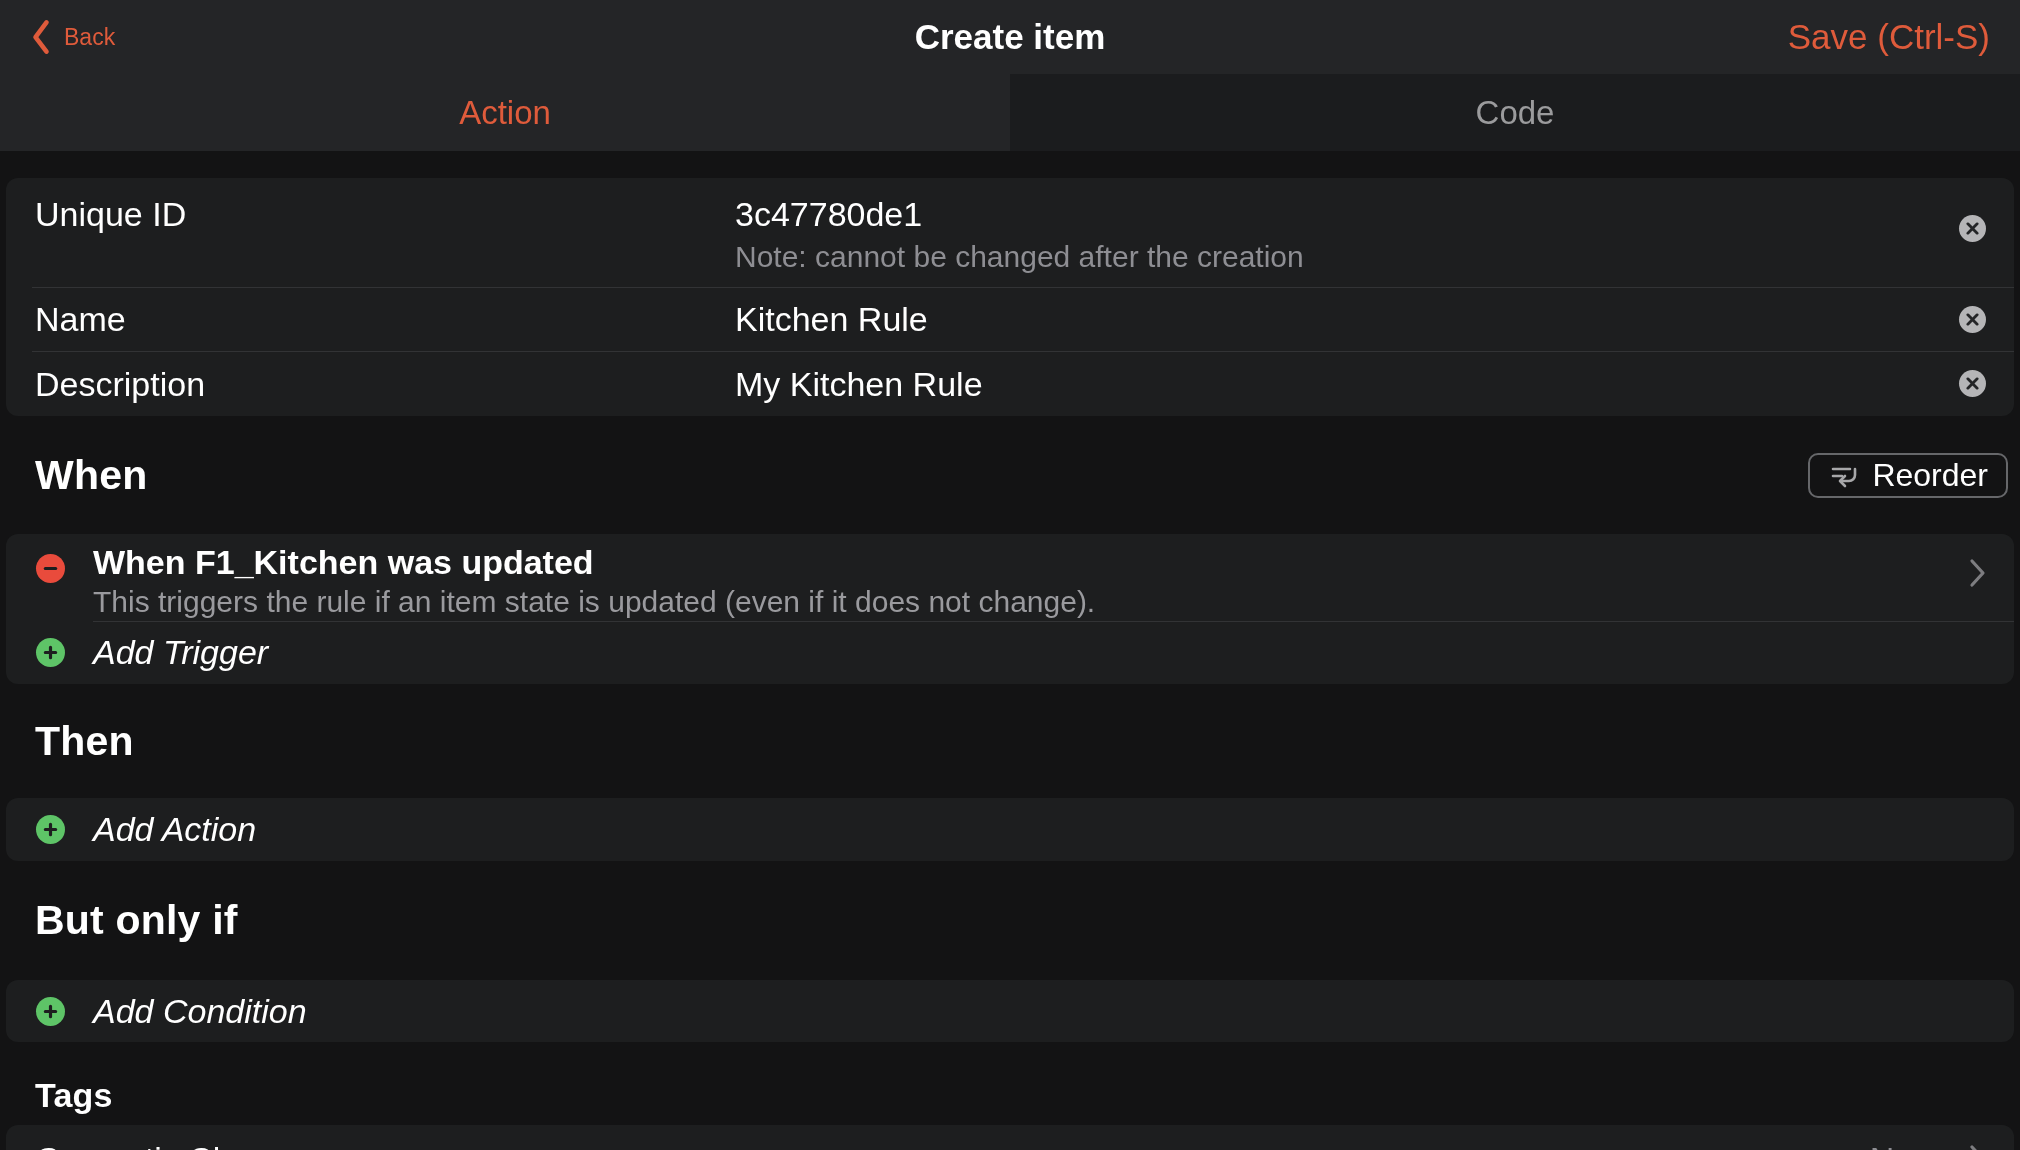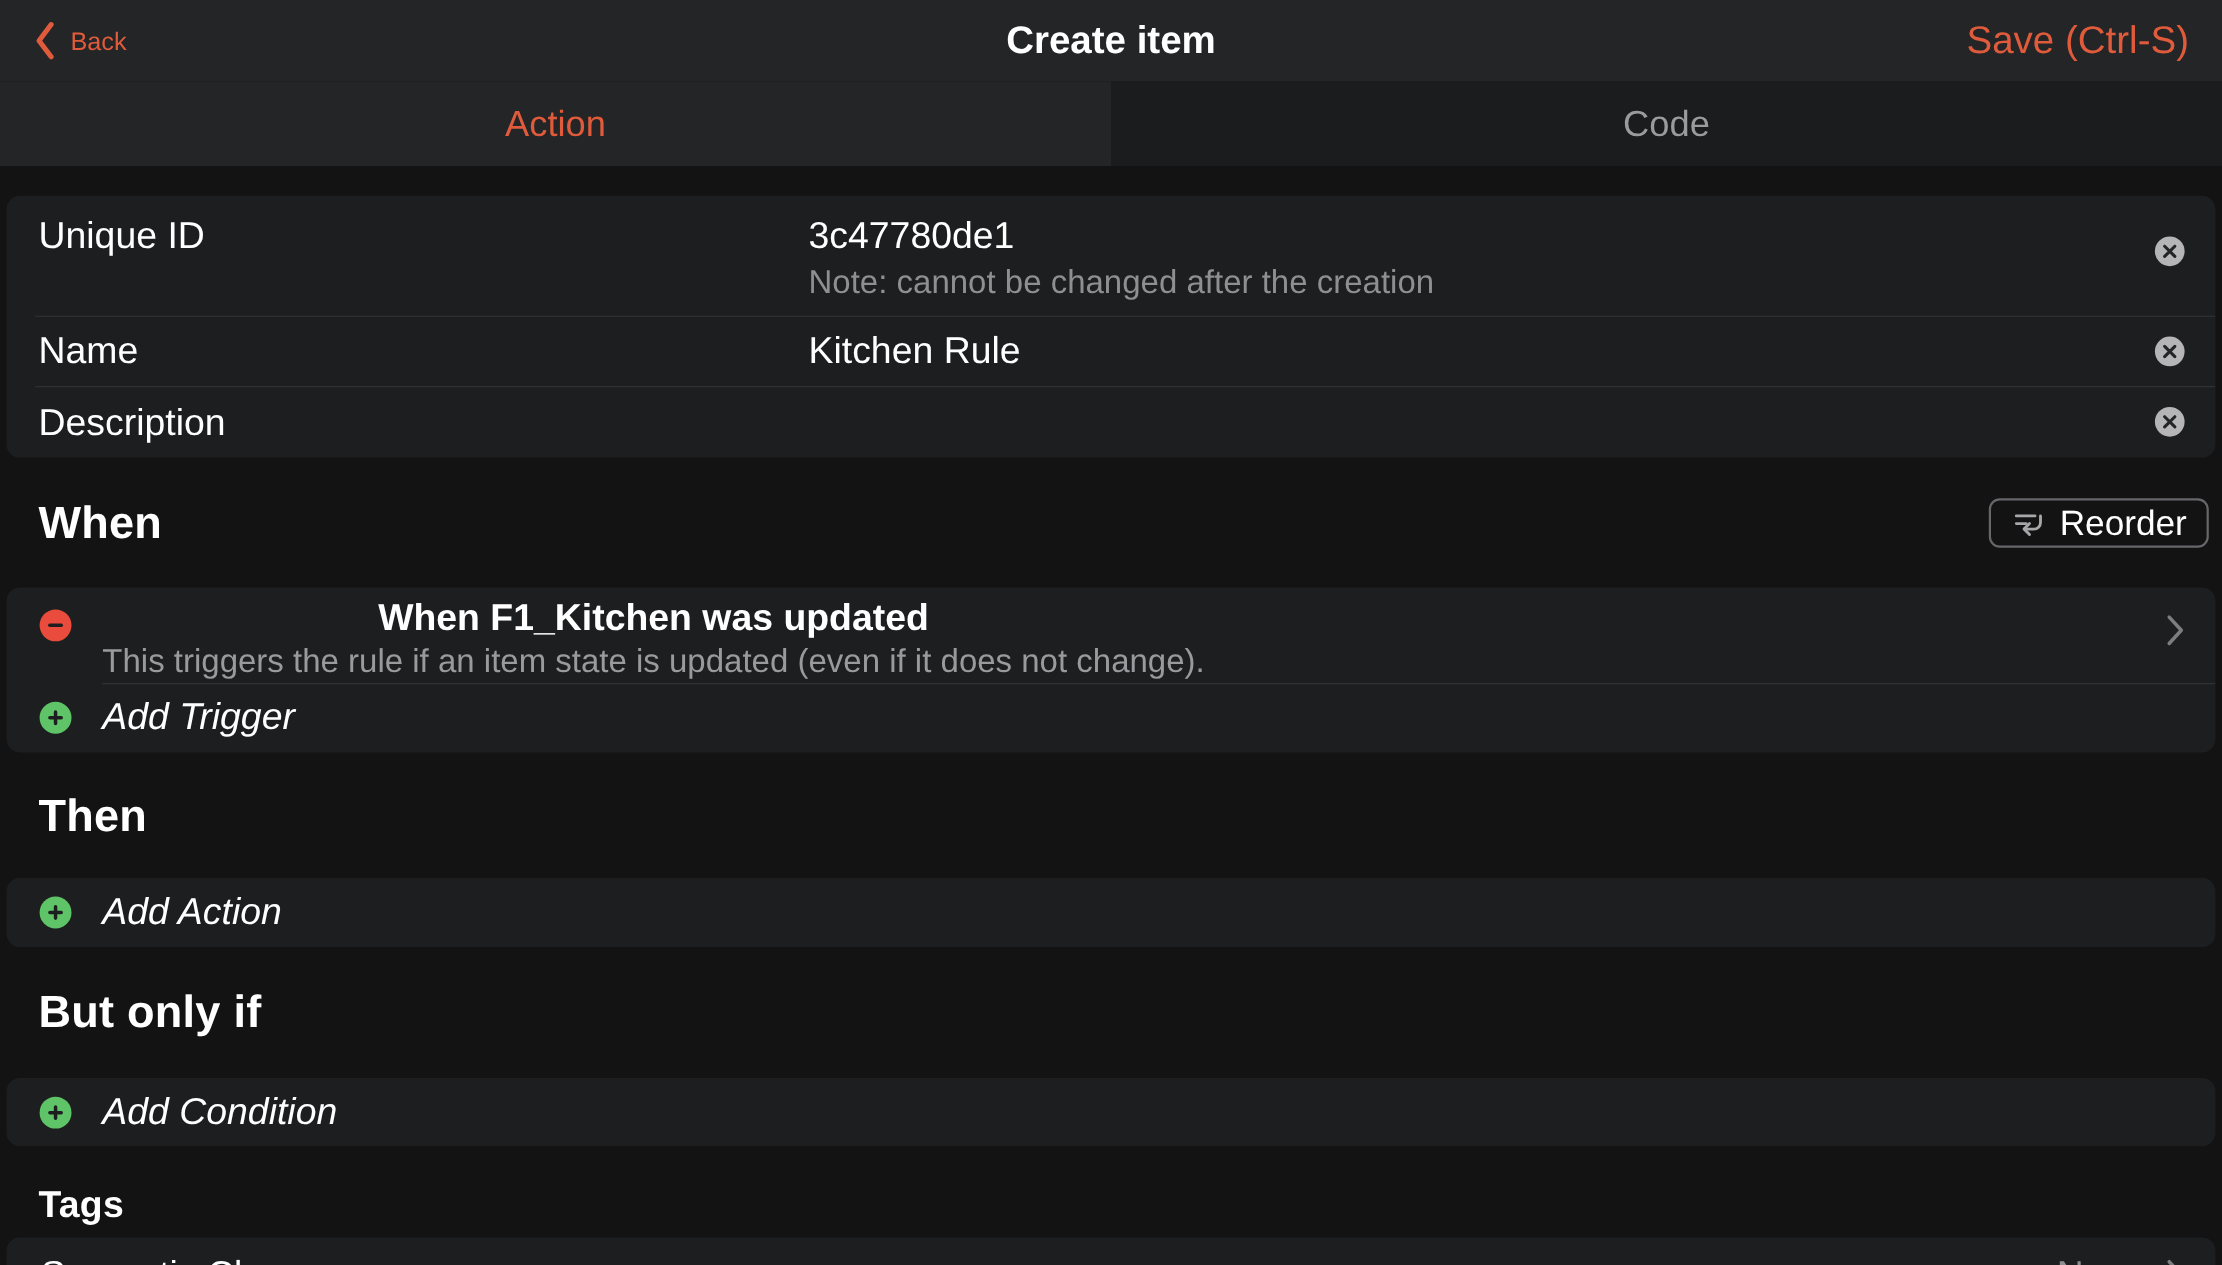--- a/index.html
+++ b/index.html
@@ -64,21 +64,21 @@
   .section-title{font-size:41px;font-weight:700;color:#fff;letter-spacing:.2px;}
   .section-head.small{align-items:flex-end;padding-bottom:10px;}
   .section-head.small .section-title{font-size:34px;}
   .reorder-btn{
     display:flex;align-items:center;gap:12px;height:45px;padding:0 18px;
     border:2px solid #66676a;border-radius:10px;color:#ffffff;font-size:32px;
     cursor:pointer;background:transparent;box-sizing:border-box;
   }
   
   .trigger-row{display:flex;align-items:flex-start;padding:6px 28px 0 30px;
-    height:87px;box-sizing:border-box;cursor:pointer;position:relative;text-align:center;}
+    height:87px;box-sizing:border-box;cursor:pointer;position:relative;}
   .badge{
     flex:0 0 29px;width:29px;height:29px;border-radius:50%;
     display:flex;align-items:center;justify-content:center;margin-right:28px;
   }
   .badge.remove{background:var(--remove,#e94b3c);margin-top:14px;}
   .badge.add{background:var(--add,#5ec467);}
   .trigger-text{min-width:0;}
   .trigger-title{font-size:34px;font-weight:700;line-height:44px;color:#fff;}
   .trigger-desc{font-size:30px;line-height:36px;color:#9a9a9e;}
   .trigger-row .chev{margin-left:auto;margin-top:18px;flex:0 0 auto;}
@@ -140,20 +140,21 @@
       <div class="flabel">Name</div>
       <div class="fvalue">Kitchen Rule</div>
       <div class="clear-btn">
         <svg width="13" height="13" viewBox="0 0 14 14">
           <path d="M2 2 L12 12 M12 2 L2 12" stroke="#242527" stroke-width="3" stroke-linecap="round"></path>
         </svg>
       </div>
     </div>
     <div class="frow row-desc sep">
       <div class="flabel">Description</div>
+      <div class="fvalue">My Kitchen Rule</div>
       <div class="clear-btn">
         <svg width="13" height="13" viewBox="0 0 14 14">
           <path d="M2 2 L12 12 M12 2 L2 12" stroke="#242527" stroke-width="3" stroke-linecap="round"></path>
         </svg>
       </div>
     </div>
   </div>
 
   <div class="section-head h-when">
     <div class="section-title">When</div>

